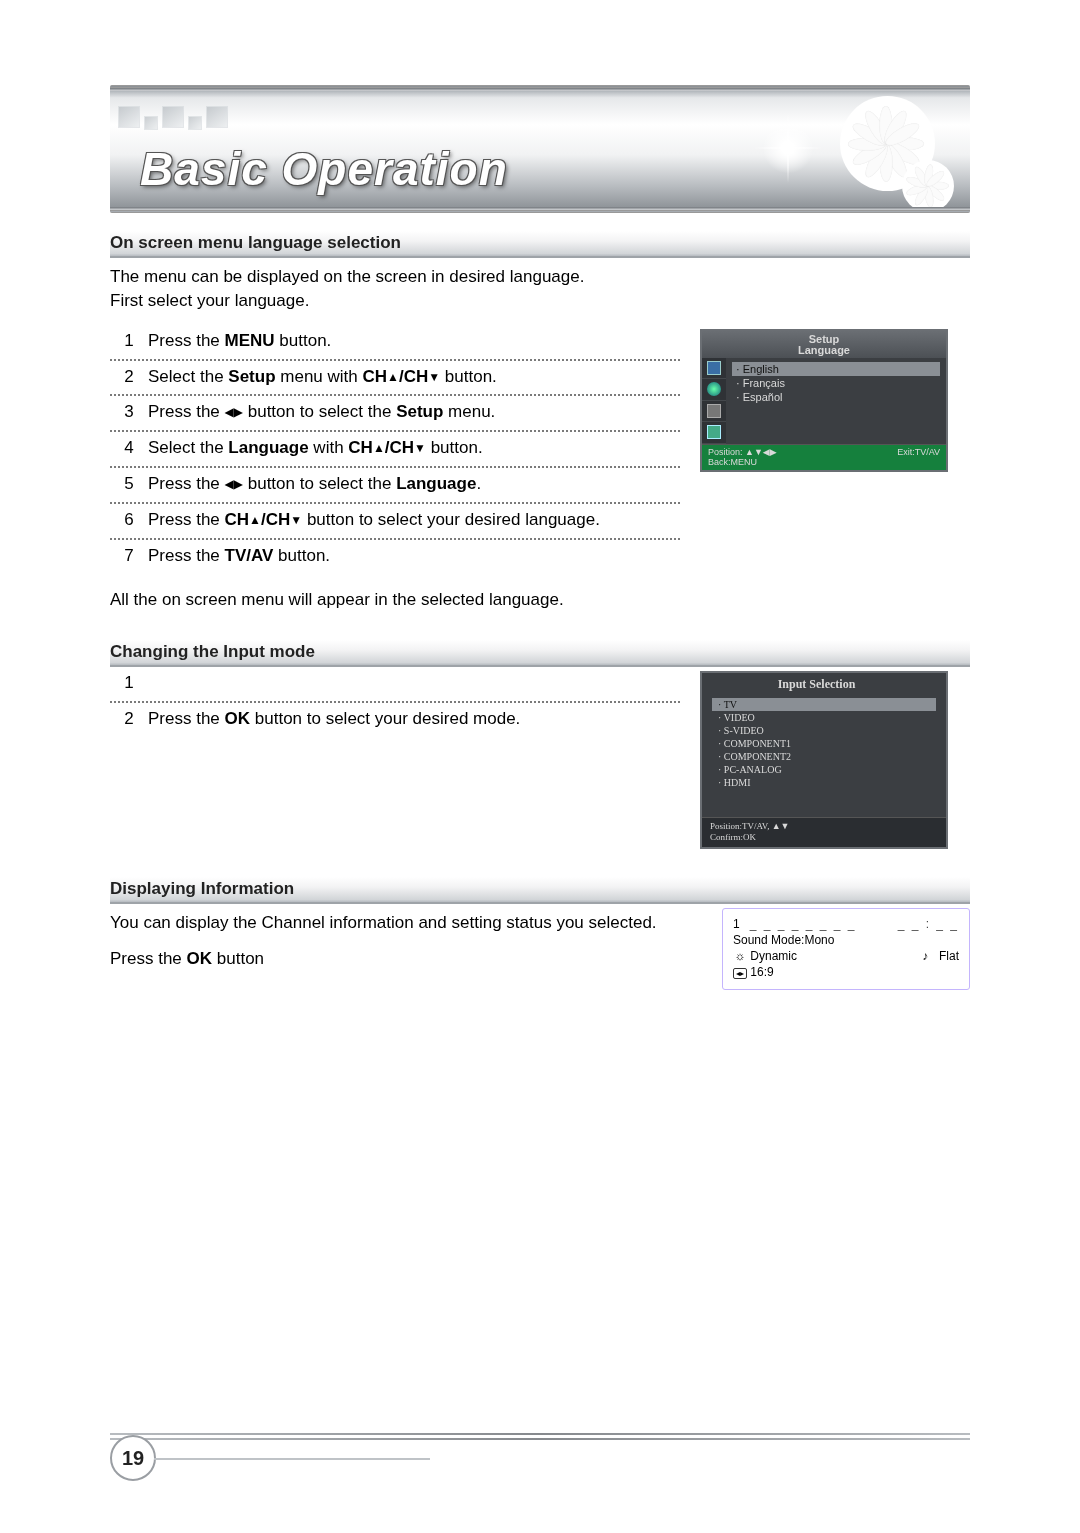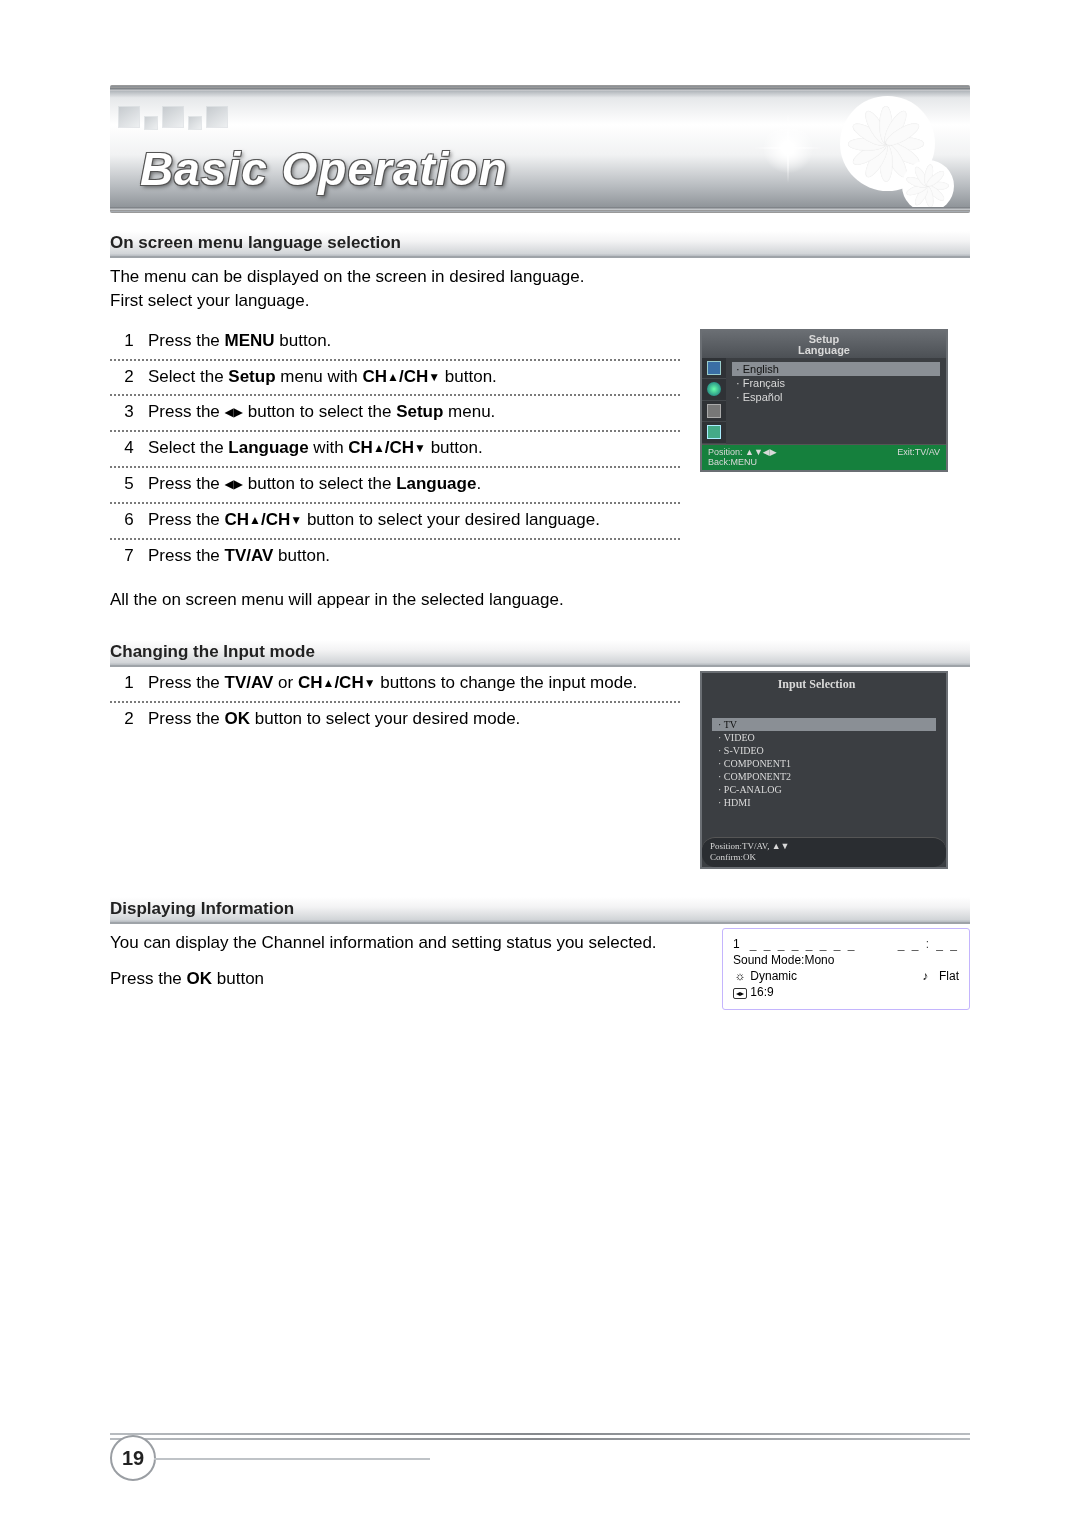--- a/index.html
+++ b/index.html
@@ -143,26 +143,25 @@
     width:248px; border:2px solid #6b6f74; background:#3b3e42;
     color:#d9d9d9; font-size:11px; margin-top:4px;
     font-family:Georgia,"Times New Roman",serif;
   }
   .osd-input .hdr{
     text-align:center; font-weight:bold; font-size:12px;
     padding:4px 15px 6px 0;
   }
   .osd-input .list{ padding:0 10px 28px 10px; }
   .osd-input .row{ padding:1px 6px; font-size:10px; }
-  .osd-input .row.sel{ background:#8a8f95; color:#111;margin-top:20px; }
+  .osd-input .row.sel{ background:#8a8f95; color:#111; }
   .osd-input .ftr{
     font-size:9px; padding:3px 8px 4px 8px;
     background:#2a2d31; border-top:1px solid #555;
     line-height:1.25;
-    border-radius:13px;
   }
 
   
   .info-box{
     width:248px; border:1px solid #c4b5fd; border-radius:3px;
     background:#fff; padding:6px 10px 8px 10px; font-size:12px;
     margin-top:4px;
   }
   .info-box .r{ display:flex; justify-content:space-between; margin:2px 0; }
   .dashes{ letter-spacing:2px; color:#444; }
@@ -303,21 +302,20 @@
   </div>
 </div>
 
 <p class="note">All the on screen menu will appear in the selected language.</p>
 
 <h2 class="section">Changing the Input mode</h2>
 <div class="columns">
   <div class="steps" id="steps2">
       <div class="step-row">
         <div class="step-num">1</div>
-        <div class="step-txt">Press the <b>TV/AV</b> or <b>CH<span class="tri">▲</span>/CH<span class="tri">▼</span></b> buttons to change the input mode.</div>
       </div>
       <div class="step-row">
         <div class="step-num">2</div>
         <div class="step-txt">Press the <b>OK</b> button to select your desired mode.</div>
       </div>
     </div>
 
   <div class="osd-input">
     <div class="hdr">Input Selection</div>
     <div class="list" id="osd2-list">

